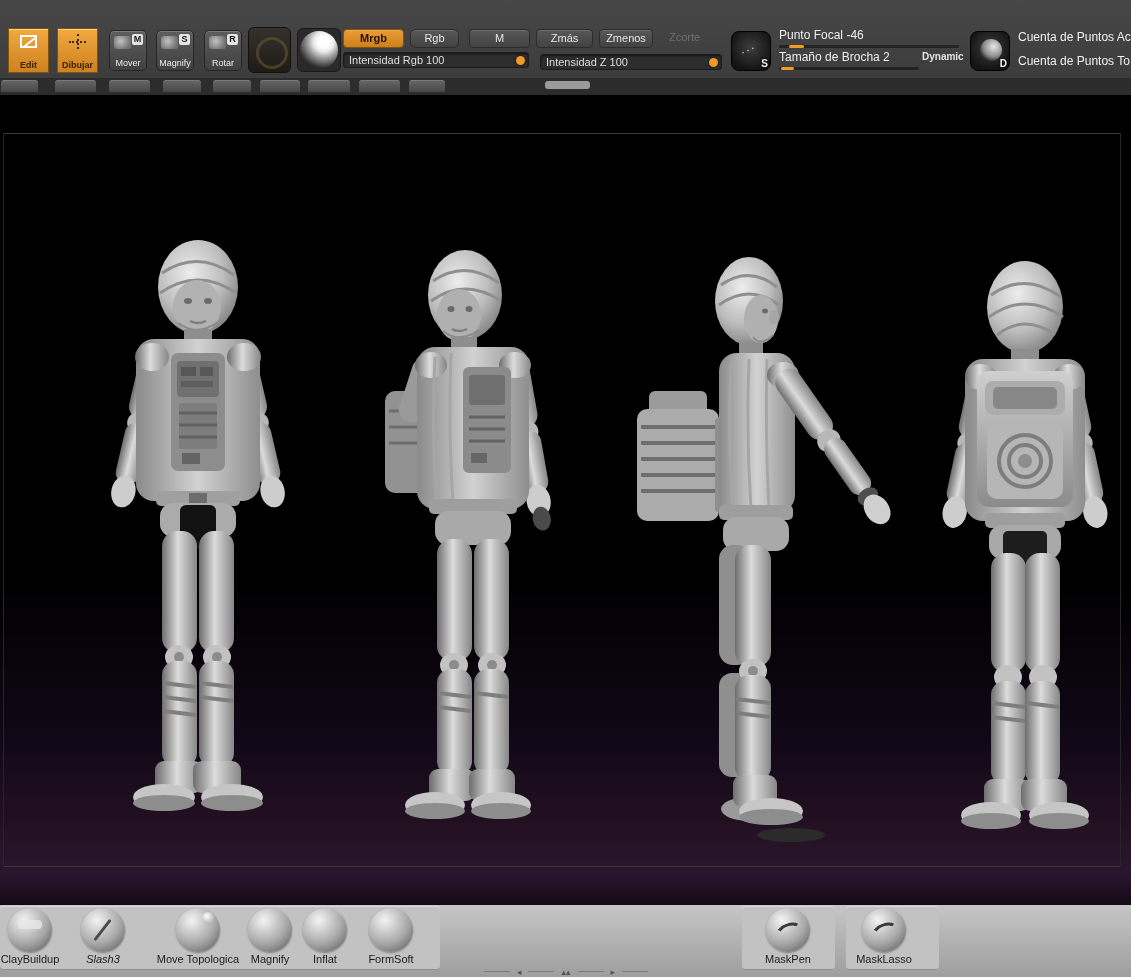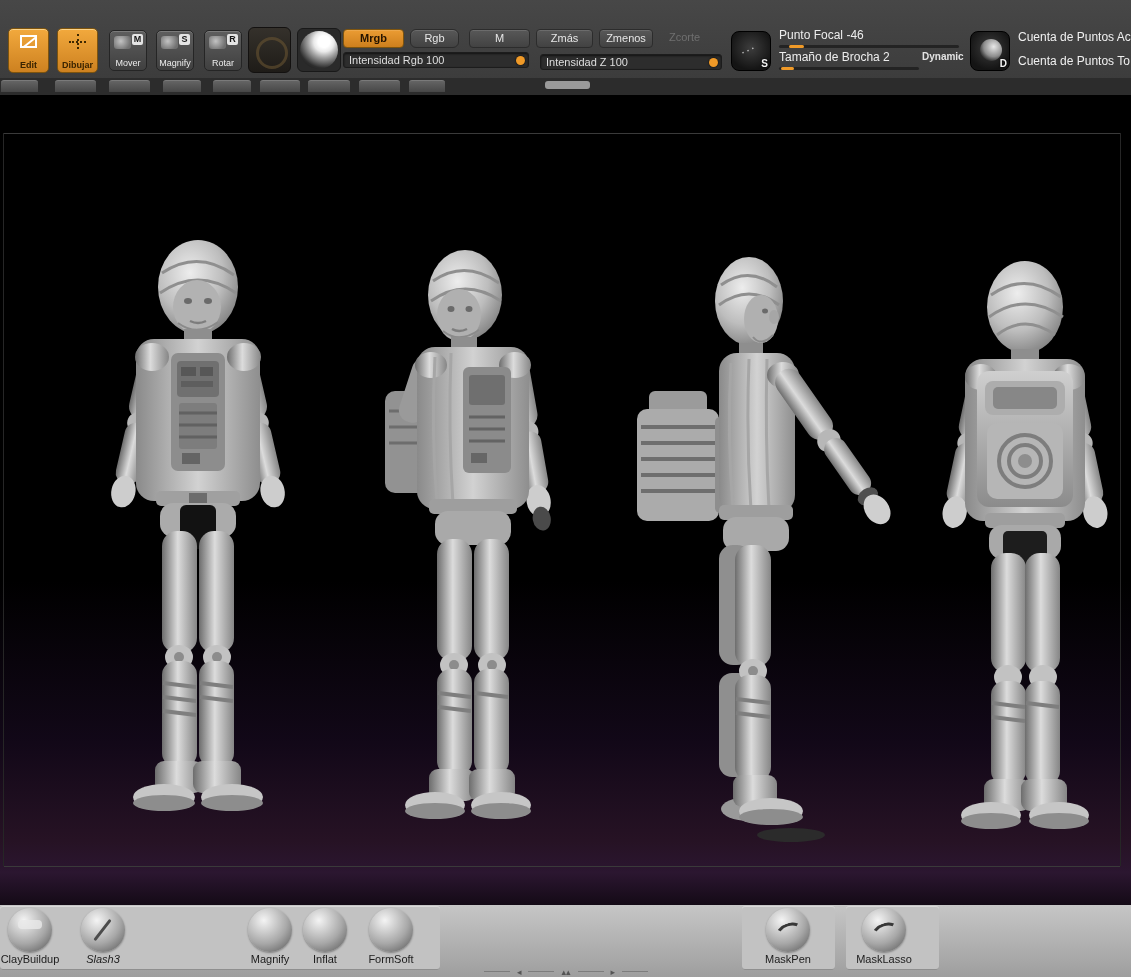--- a/index.html
+++ b/index.html
@@ -2,21 +2,21 @@
 <html><head>
 <meta charset="utf-8">
 <style>
   html,body{margin:0;padding:0;width:1131px;height:977px;overflow:hidden;
     font-family:"Liberation Sans",sans-serif;background:#303030;position:relative;}
   *{box-sizing:border-box;}
 
   
   .toolbar{position:absolute;top:0;left:0;width:1131px;height:95px;
     background:linear-gradient(#474747,#3a3a3a);}
-  .tb-btn-lg{position:absolute;top:28px;width:41px;height:45px;border-radius:5px;
+  .tb-btn-lg{position:absolute;top:28px;width:41px;height:45px;border-radius:0;
     background:linear-gradient(#f2a93d,#cd8120);border:1px solid #7e540e;
     box-shadow:inset 0 1px rgba(255,230,170,.7);cursor:pointer;text-align:center;}
   .tb-btn-lg .lbl{position:absolute;bottom:2px;width:100%;font-size:9px;color:#3a2400;font-weight:bold;}
   .edit-ic{width:17px;height:13px;border:2px solid #fff;margin:6px auto 0;position:relative;}
   .edit-ic::after{content:"";position:absolute;left:0;top:4px;width:16px;height:2px;background:#fff;transform:rotate(-38deg);}
   .draw-ic{width:17px;height:15px;margin:5px auto 0;position:relative;}
   .draw-ic::before{content:"";position:absolute;top:7px;left:0;width:17px;border-top:2px dotted #3f2800;}
   .draw-ic::after{content:"";position:absolute;left:8px;top:0;height:15px;border-left:2px dotted #3f2800;}
 
   .tool-btn{position:absolute;top:30px;width:38px;height:41px;border-radius:5px;
@@ -438,20 +438,24 @@
   <div class="tray-panel" style="left:846px;width:93px;"></div>
 
   <div class="brush-item" style="left:-4px;width:68px;">
     <div class="ball clay"></div>
     <div class="brush-label">ClayBuildup</div>
   </div>
   <div class="brush-item" style="left:73px;width:60px;font-style:italic;">
     <div class="ball slash"></div>
     <div class="brush-label">Slash3</div>
   </div>
+  <div class="brush-item" style="left:152px;width:92px;">
+    <div class="ball movet"></div>
+    <div class="brush-label">Move Topologica</div>
+  </div>
   <div class="brush-item" style="left:243px;width:54px;">
     <div class="ball"></div>
     <div class="brush-label">Magnify</div>
   </div>
   <div class="brush-item" style="left:300px;width:50px;">
     <div class="ball"></div>
     <div class="brush-label">Inflat</div>
   </div>
   <div class="brush-item" style="left:360px;width:62px;">
     <div class="ball"></div>

